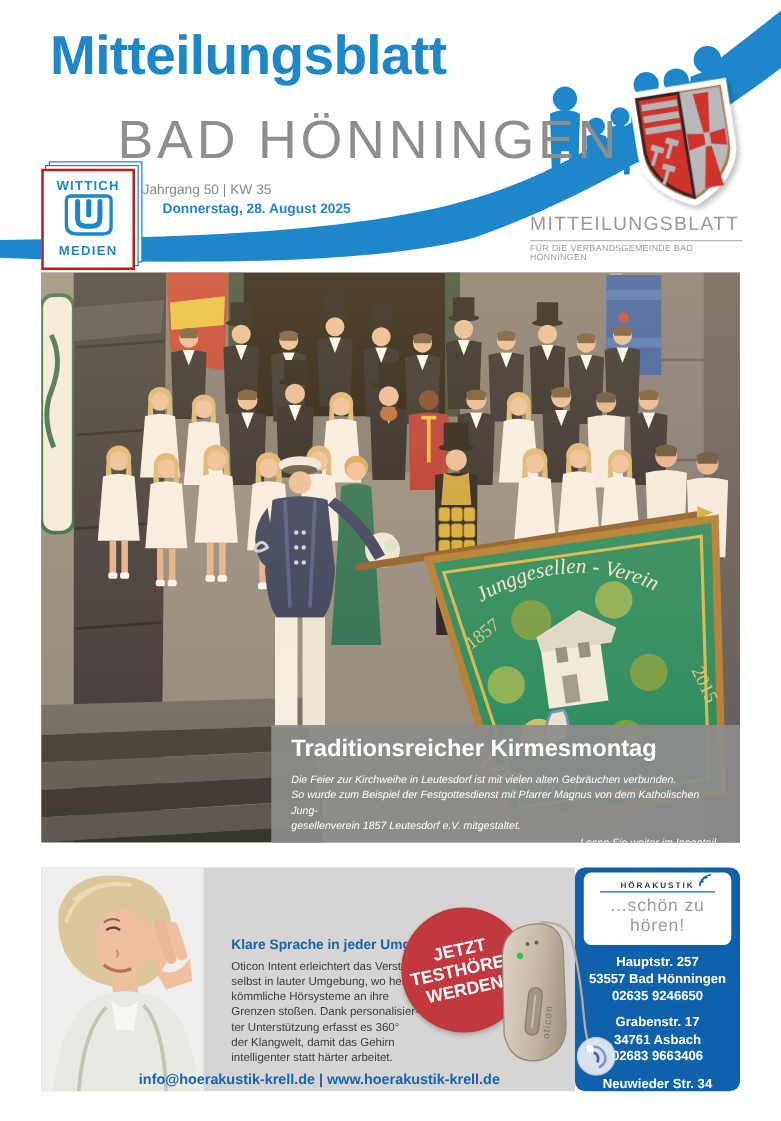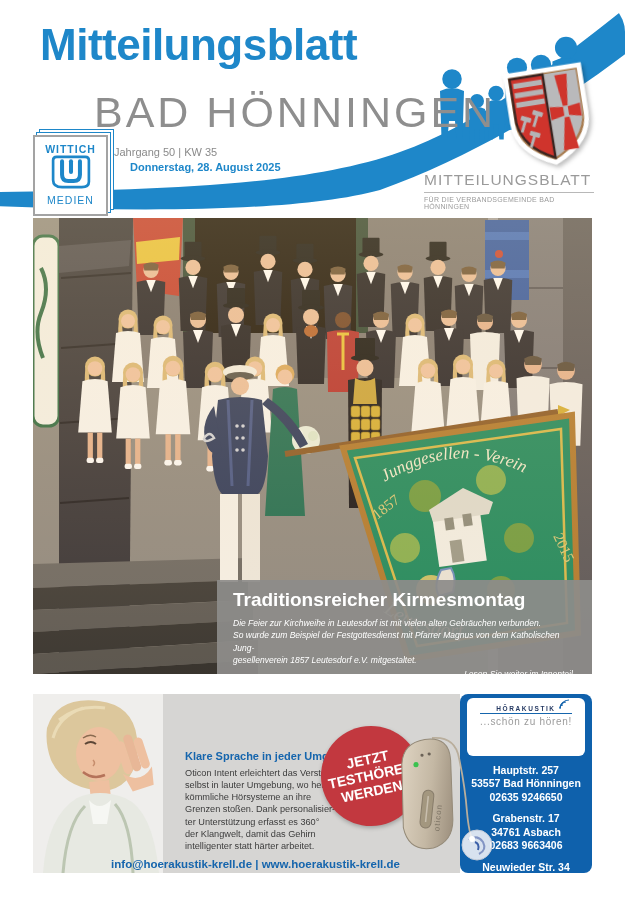--- a/index.html
+++ b/index.html
@@ -1,30 +1,30 @@
 <!DOCTYPE html>
 <html><head>
 <meta charset="utf-8">
 <style>
   html,body{margin:0;padding:0;background:#ffffff;}
   .page{position:relative;width:625px;height:897px;background:#fff;overflow:hidden;
-        font-family:"Liberation Sans",sans-serif;border-radius:32px;}
+        font-family:"Liberation Sans",sans-serif;}
 
   
   .masthead{position:absolute;left:0;top:0;width:625px;height:215px;}
   .swoosh{position:absolute;left:0;top:0;}
   .m-title{position:absolute;left:40px;top:20px;font-size:44px;font-weight:700;
            letter-spacing:-0.5px;color:#1e87c9;}
   .m-sub{position:absolute;left:94px;top:88px;font-size:43px;font-weight:400;
          letter-spacing:3px;color:#8e8e8e;}
   .wittich{position:absolute;left:33px;top:135px;width:71px;height:77px;background:#fff;
-           border:2px solid #a3a3a3;z-index:5;text-align:center;
+           border:2px solid #b91c1c;z-index:5;text-align:center;
            box-shadow:3px -3px 0 -1px #fff,3px -3px 0 0 #1e87c9,6px -6px 0 -1px #fff,6px -6px 0 0 #1e87c9;}
   .wittich .wt{margin-top:6px;font-size:10.5px;font-weight:700;color:#1e87c9;letter-spacing:1px;}
-  .wittich .wb{font-size:10.5px;font-weight:400;color:#1e87c9;letter-spacing:1px;margin-top:1px;}
+  .wittich .wb{font-size:10.5px;font-weight:700;color:#1e87c9;letter-spacing:1px;margin-top:1px;}
   .issue{position:absolute;left:114px;top:146px;font-size:11px;color:#8a8a8a;}
   .date{position:absolute;left:130px;top:161px;font-size:11px;font-weight:700;color:#1e87c9;}
   .mh-right{position:absolute;left:424px;top:171px;width:170px;}
   .mh-right .rt{font-size:15.5px;color:#9a9a9a;letter-spacing:1px;border-bottom:1px solid #b8b8b8;
                 padding-bottom:3px;}
   .mh-right .rs{font-size:7px;color:#9a9a9a;letter-spacing:0.3px;margin-top:3px;}
   .shield{position:absolute;left:506px;top:64px;z-index:4;transform:rotate(-9deg);
           filter:drop-shadow(2px 3px 2px rgba(0,0,0,.25));}
 
   
@@ -54,21 +54,21 @@
   .ad-contact{position:absolute;left:30px;top:164px;width:385px;text-align:center;
               font-size:11.5px;font-weight:700;color:#1565ad;}
   .ad-right{position:relative;width:132px;height:179px;background:#0f61ac;border-radius:8px;}
   .krell-card{position:absolute;left:7px;top:4px;width:118px;height:58px;background:#fff;
               border-radius:6px;text-align:center;box-sizing:border-box;padding-top:7px;}
   .krell-top{font-size:6.5px;font-weight:700;color:#263a63;letter-spacing:1.6px;position:relative;}
   .krell-top svg{position:absolute;margin-left:2px;top:-6px;}
   .krell-brand{font-size:27px;font-weight:700;font-style:italic;color:#1565ad;line-height:0.95;
                letter-spacing:-1px;}
   .krell-line{width:92px;height:1px;background:#1565ad;margin:1px auto 2px auto;}
-  .krell-tag{font-size:10px;color:#9b9b9b;letter-spacing:0.7px;}
+  .krell-tag{font-size:14px;color:#9b9b9b;letter-spacing:0.7px;}
   .kr-locs{position:absolute;left:0;top:70px;width:132px;text-align:center;color:#fff;}
   .kr-loc{font-size:10.5px;font-weight:700;line-height:1.28;margin-bottom:8px;}
 </style>
 </head>
 <body>
 
 <div class="page">
 
   <div class="masthead">
     <svg class="swoosh" width="625" height="215" viewBox="0 0 625 215">

